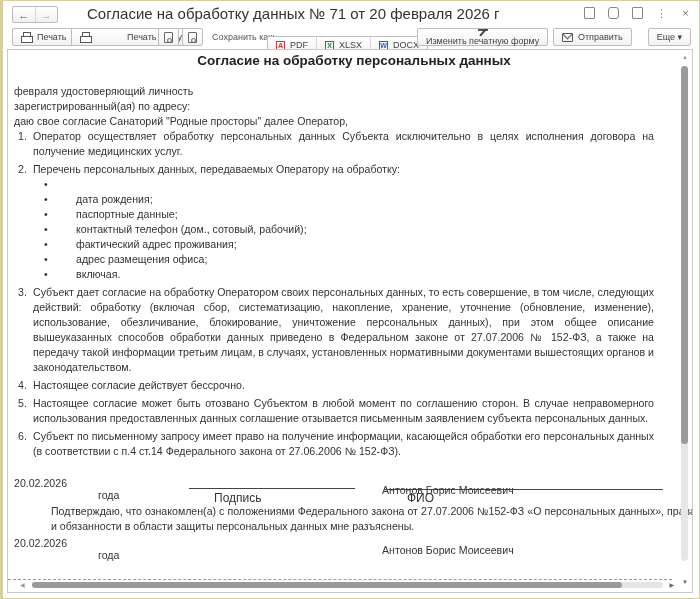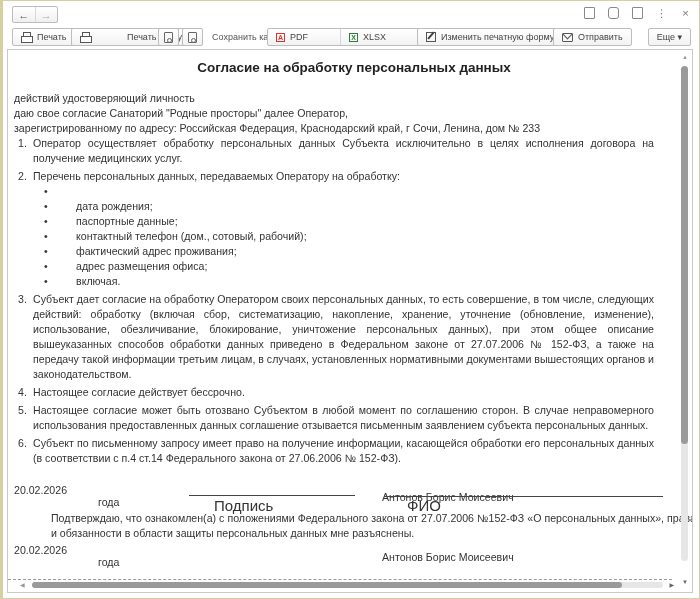--- a/index.html
+++ b/index.html
@@ -35,46 +35,46 @@
   .ico-doc { width: 9px; height: 11px; border: 1px solid #666; border-radius: 1px; }
   .ico-doc::after { content: ""; position: absolute; left: 2px; top: 5px; width: 3px; height: 3px; border: 1px solid #666; border-radius: 50%; }
   .ico-sq { width: 9px; height: 9px; border: 1px solid; font-size: 7px; line-height: 7px; text-align: center; font-weight: bold; }
   .ico-pdf { border-color: #d33; color: #d33; }
   .ico-xlsx { border-color: #2a7d3a; color: #2a7d3a; }
   .ico-docx { border-color: #2b5fb4; color: #2b5fb4; }
   .ico-edit { width: 10px; height: 10px; border: 1px solid #555; }
   .ico-edit::after { content: ""; position: absolute; left: 3px; top: -2px; width: 2px; height: 9px; background: #444; transform: rotate(40deg); }
   .ico-mail { width: 11px; height: 9px; border: 1px solid #555; border-radius: 1px; }
   .ico-mail::after { content: ""; position: absolute; left: 1px; top: -3px; width: 6px; height: 6px; border-right: 1px solid #555; border-bottom: 1px solid #555; transform: rotate(45deg); }
-  .seg { position: absolute; top: 0; height: 18px; display: flex; border: 1px solid #bdbdbd; border-radius: 2px; background: linear-gradient(#fff,#f2f2f2); gap: 24px; }
+  .seg { position: absolute; top: 8px; height: 18px; display: flex; border: 1px solid #bdbdbd; border-radius: 2px; background: linear-gradient(#fff,#f2f2f2); }
   .seg .tb-btn { position: static; border: none; border-radius: 0; background: transparent; height: 16px; }
   .seg .tb-btn + .tb-btn { border-left: 1px solid #d5d5d5; }
   .save-label { position: absolute; left: 203px; top: 4px; font-size: 9px; color: #555; }
   .more-btn { right: 0; }
   .content {
     position: absolute; left: 4px; top: 48px; width: 686px; height: 544px;
     border: 1px solid #c9c9c9; background: #fff; overflow: hidden;
   }
   .doc { position: absolute; left: 6px; top: 0; width: 640px; font-size: 10.6px; color: #333; line-height: 15px; }
-  .doc-title { text-align: center; font-weight: bold; font-size: 13.5px; margin-top: 10px; margin-bottom: 16px; color: #222; padding-left: 40px; }
+  .doc-title { text-align: center; font-weight: bold; font-size: 13.5px; margin-top: 3px; margin-bottom: 16px; color: #222; padding-left: 40px; }
   .line { white-space: nowrap; }
   .list { margin-top: 0; }
   .li { display: flex; margin-bottom: 3px; text-align: justify; }
   .li .num { width: 14px; flex: none; padding-left: 2px; margin-left: 2px; }
   .li .txt { flex: 1; padding-left: 3px; text-align: justify; text-align-last: left; }
   .bullets { margin: 0; }
   .bul { display: flex; height: 15px; }
   .bul .dot { width: 62px; padding-left: 30px; flex: none; }
   .sig-row { position: relative; height: 17px; }
   .sig-date { position: absolute; left: 0; top: 2px; }
   .sig-year { position: absolute; left: 84px; top: 14px; }
   .sig-line { position: absolute; left: 175px; width: 166px; top: 14px; border-top: 1px solid #444; }
   .sig-name { position: absolute; left: 368px; top: 2px; margin-top: 7px; }
   .fio-line { position: absolute; left: 370px; width: 279px; top: 15px; border-top: 1px solid #444; }
-  .cap-row { position: relative; height: 13px; font-size: 15px; }
+  .cap-row { position: relative; height: 13px; font-size: 12px; }
   .cap-sign { position: absolute; left: 200px; top: 0; }
   .cap-fio { position: absolute; left: 393px; top: 0; }
   .confirm { text-align: justify; text-align-last: left; width: 645px; margin-left: 37px; }
   .dashed { position: absolute; left: 0; top: 529px; width: 664px; border-top: 1px dashed #999; }
   .vscroll { position: absolute; right: 2px; top: 2px; width: 10px; height: 527px; }
   .vscroll .arrow-up { position: absolute; top: 2px; left: 2px; font-size: 6px; color: #999; }
   .vscroll .track { position: absolute; top: 14px; left: 1px; width: 7px; height: 495px; background: #e6e6e6; border-radius: 4px; }
   .vscroll .thumb { position: absolute; top: 14px; left: 1px; width: 7px; height: 378px; background: #9a9a9a; border-radius: 4px; }
   .vscroll .arrow-down { position: absolute; bottom: -6px; left: 2px; font-size: 6px; color: #666; }
   .hscroll { position: absolute; left: 2px; bottom: 2px; width: 664px; height: 10px; }
@@ -89,20 +89,21 @@
 <div class="window">
   <div class="titlebar">
     <div class="nav-group">
       <div class="nav-btn">
           <span>←</span>
         </div>
       <div class="nav-btn">
           <span>→</span>
         </div>
     </div>
+    <div class="title">Согласие на обработку данных № 71 от 20 февраля 2026 г</div>
     <div class="win-icons">
       <div class="win-icon box"></div>
       <div class="win-icon box" style="border-radius:3px;"></div>
       <div class="win-icon box"></div>
       <div class="win-icon">⋮</div>
       <div class="win-icon">×</div>
     </div>
   </div>
 
   <div class="toolbar">
@@ -128,39 +129,39 @@
       </div>
       <div class="tb-btn">
         <span class="ico ico-sq ico-xlsx">X</span>
         <span>XLSX</span>
       </div>
       <div class="tb-btn">
         <span class="ico ico-sq ico-docx">W</span>
         <span>DOCX</span>
       </div>
     </div>
-    <div class="tb-btn" style="left:408px;">
+    <div class="tb-btn" style="left:408px;flex-direction:column;">
       <span class="ico ico-edit"></span>
       <span>Изменить печатную форму</span>
     </div>
     <div class="tb-btn" style="left:544px;">
       <span class="ico ico-mail"></span>
       <span>Отправить</span>
     </div>
     <div class="tb-btn more-btn">
       <span>Еще ▾</span>
     </div>
   </div>
 
   <div class="content">
     <div class="doc">
       <div class="doc-title">Согласие на обработку персональных данных</div>
-      <div class="line">действий удостоверяющий личность</div>
+      <div class="line">февраля удостоверяющий личность</div>
+      <div class="line">зарегистрированный(ая) по адресу:</div>
       <div class="line">даю свое согласие Санаторий "Родные просторы"  далее Оператор,</div>
-      <div class="line">зарегистрированному по адресу: Российская Федерация, Краснодарский край, г Сочи, Ленина, дом № 233</div>
 
       <div class="list">
         <div class="li">
           <span class="num">1.</span>
           <span class="txt">Оператор осуществляет обработку персональных данных Субъекта исключительно в целях исполнения договора на получение медицинских услуг.</span>
         </div>
         <div class="li" style="margin-bottom:0;">
           <span class="num">2.</span>
           <span class="txt">Перечень персональных данных, передаваемых Оператору на обработку:</span>
         </div>

